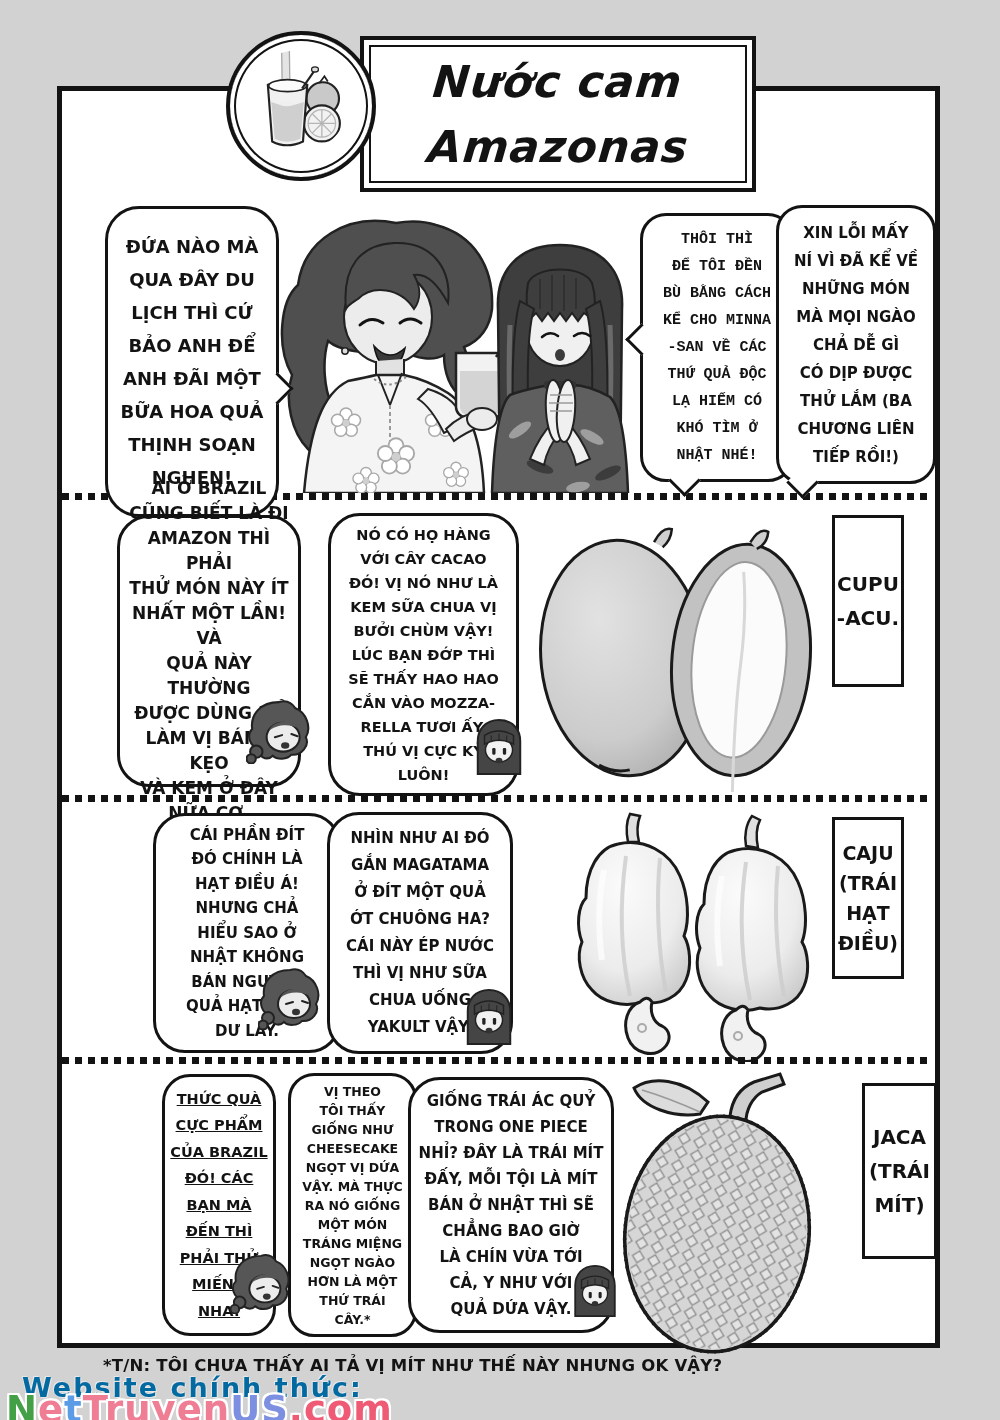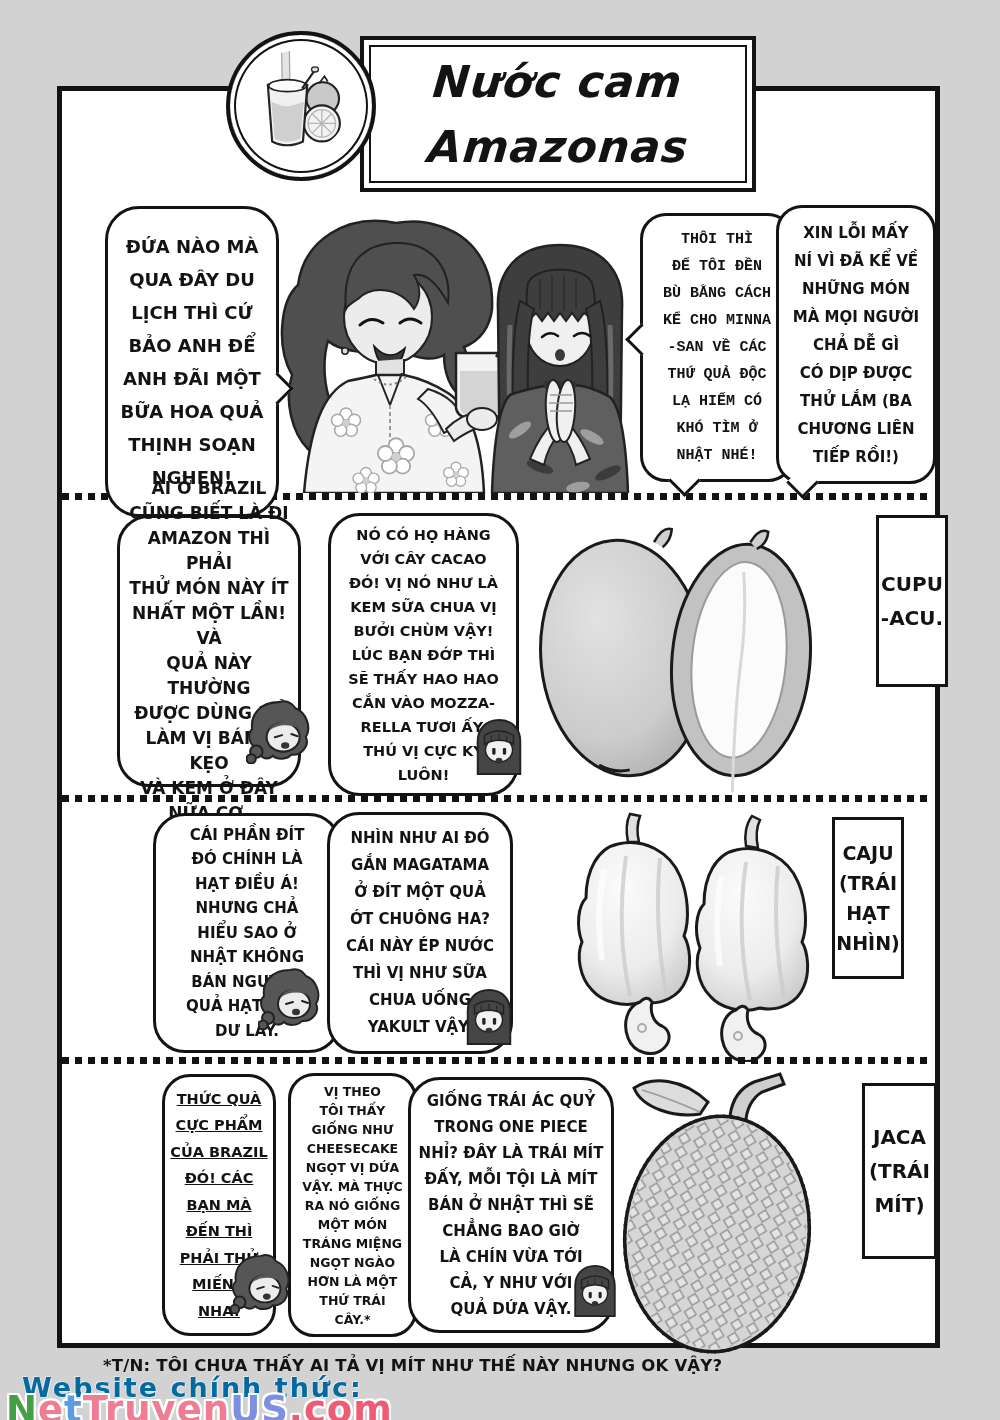--- a/index.html
+++ b/index.html
@@ -70,21 +70,21 @@
   .tail{position:absolute;width:20px;height:20px;background:#fff;z-index:3;}
   .tail-right{transform:rotate(45deg);border-top:3px solid #131313;border-right:3px solid #131313;}
   .tail-left {transform:rotate(45deg);border-bottom:3px solid #131313;border-left:3px solid #131313;}
   .tail-down {transform:rotate(45deg);border-right:3px solid #131313;border-bottom:3px solid #131313;}
 
   .label-box{
     position:absolute;background:#fff;border:3px solid #131313;z-index:2;
     display:flex;align-items:center;justify-content:center;text-align:center;
     font-weight:bold;white-space:pre-line;
   }
-  #label-cupuacu{left:876px;top:515px;width:66px;height:166px;font-size:20px;line-height:34px;}
+  #label-cupuacu{left:832px;top:515px;width:66px;height:166px;font-size:20px;line-height:34px;}
   #label-caju{left:832px;top:817px;width:66px;height:156px;font-size:19px;line-height:30px;}
   #label-jaca{left:862px;top:1083px;width:69px;height:170px;font-size:20px;line-height:34px;}
 
   .art{position:absolute;z-index:1;}
   #art-characters{left:248px;top:205px;}
   #art-cupuacu{left:528px;top:510px;}
   #art-cashew{left:540px;top:810px;}
   #art-jackfruit{left:612px;top:1070px;}
   .chibi{position:absolute;z-index:4;}
 
@@ -204,21 +204,21 @@
 LẠ HIẾM CÓ
 KHÓ TÌM Ở
 NHẬT NHÉ!</div>
     <div class="tail tail-left" style="left:-13px;top:112px;"></div>
     <div class="tail tail-down" style="left:30px;bottom:-13px;"></div>
   </div>
   <div class="bubble" id="b-top-right">
     <div class="bubble-text">XIN LỖI MẤY
 NÍ VÌ ĐÃ KỂ VỀ
 NHỮNG MÓN
-MÀ MỌI NGƯỜI
+MÀ MỌI NGÀO
 CHẢ DỄ GÌ
 CÓ DỊP ĐƯỢC
 THỬ LẮM (BA
 CHƯƠNG LIÊN
 TIẾP RỒI!)</div>
     <div class="tail tail-down" style="left:12px;bottom:-13px;"></div>
   </div>
 
   <svg class="art" id="art-characters" width="395" height="288" viewBox="0 0 395 288">
 
@@ -352,21 +352,21 @@
       <path d="M78,34 C58,38 46,60 46,88 C38,96 36,116 42,132 C36,146 40,168 52,180 C62,192 84,198 102,192 C122,196 140,186 146,170 C152,156 150,136 144,126 C150,110 148,84 140,66 C130,42 104,28 78,34 Z" fill="url(#cashG)" stroke="#1a1a1a" stroke-width="3"></path>
       <path d="M86,46 C80,90 80,140 90,186 M120,48 C116,90 118,140 126,182" stroke="#cccccc" stroke-width="4" fill="none" opacity="0.8"></path>
       <path d="M64,60 C58,90 58,120 62,150" stroke="#ffffff" stroke-width="6" fill="none" opacity="0.7"></path>
       <path d="M100,192 C88,196 82,212 88,228 C94,244 114,248 124,238 C132,230 130,220 122,216 C112,212 110,200 112,192 C108,186 104,188 100,192 Z" fill="#f1f1f1" stroke="#1a1a1a" stroke-width="3"></path>
       <circle cx="102" cy="218" r="4" fill="none" stroke="#aaaaaa" stroke-width="2"></circle>
     </g>
   </svg>
   <div class="label-box" id="label-caju">CAJU
 (TRÁI
 HẠT
-NHÌN)</div>
+ĐIỀU)</div>
   <svg class="chibi" style="left:258px;top:966px;" width="64" height="64" viewBox="0 0 64 64">
       <use href="#chibi-curly"></use>
     </svg>
   <svg class="chibi" style="left:460px;top:986px;" width="58" height="62" viewBox="0 0 60 64">
       <use href="#chibi-straight"></use>
     </svg>
 
   <div class="bubble" id="b4-1">
     <div class="bubble-text">THỨC QUÀ
 CỰC PHẨM

